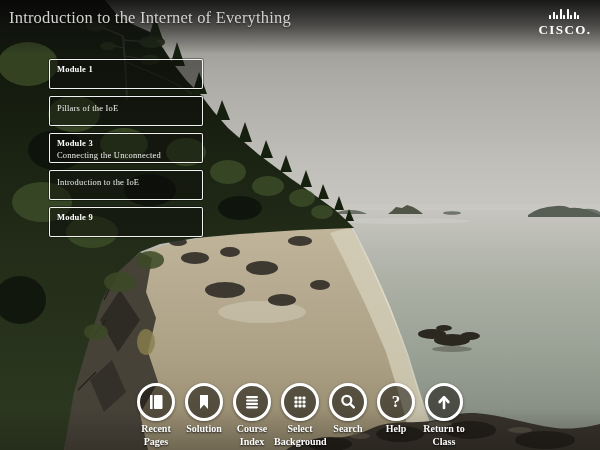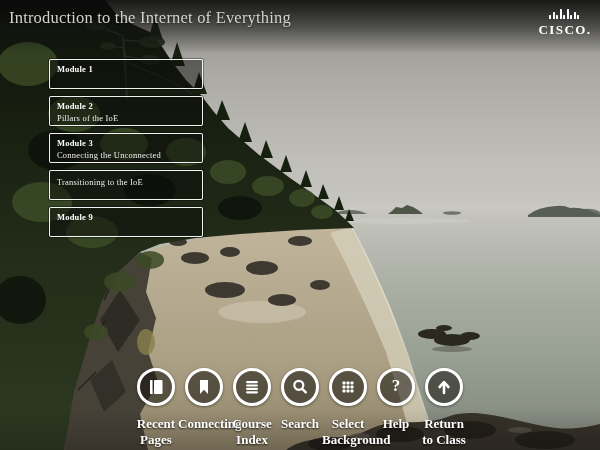--- a/index.html
+++ b/index.html
@@ -26,21 +26,21 @@
   .module-title{font-size:8.5px;font-weight:bold;color:#fff;line-height:10px;letter-spacing:.2px;}
   .module-sub{font-size:8.5px;color:#eeeeec;line-height:10px;margin-top:2px;letter-spacing:.2px;}
 
   
   .toolbar{position:absolute;left:50%;transform:translateX(-50%);bottom:2px;display:flex;align-items:flex-start;}
   .tool{width:48px;display:flex;flex-direction:column;align-items:center;cursor:pointer;}
   .tool-circle{width:32px;height:32px;border-radius:50%;border:3px solid #fff;
                background:rgba(18,16,12,.52);display:flex;align-items:center;justify-content:center;
                box-shadow:0 1px 3px rgba(0,0,0,.45);}
   .tool-circle svg{display:block;}
-  .tool-label{margin-top:10px;font-size:13px;font-weight:bold;color:#fff;text-align:center;
+  .tool-label{margin-top:2px;font-size:10px;font-weight:bold;color:#fff;text-align:center;
               line-height:1.25;max-width:52px;text-shadow:0 1px 2px rgba(0,0,0,.85);}
   .q{color:#fff;font-size:17px;font-weight:bold;line-height:1;transform:translateY(-1px);}
   .bottom-fade{position:absolute;left:0;right:0;bottom:0;height:42px;pointer-events:none;
                background:linear-gradient(to top,rgba(0,0,0,.22),rgba(0,0,0,0));}
 </style>
 </head>
 <body>
 
 <div class="stage">
 
@@ -211,29 +211,28 @@
       </div>
       <div class="logo-text"><span>CISCO</span><span class="logo-dot">.</span></div>
     </div>
   </div>
 
   <nav class="modules">
     <div class="module">
       <div class="module-title">Module 1</div>
     </div>
     <div class="module">
-      <div class="module-title">Module 2</div>
       <div class="module-sub">Pillars of the IoE</div>
     </div>
     <div class="module">
       <div class="module-title">Module 3</div>
       <div class="module-sub">Connecting the Unconnected</div>
     </div>
     <div class="module">
-      <div class="module-sub">Transitioning to the IoE</div>
+      <div class="module-sub">Introduction to the IoE</div>
     </div>
     <div class="module">
       <div class="module-title">Module 9</div>
     </div>
   </nav>
 
   <div class="toolbar">
 
     <div class="tool">
       <div class="tool-circle">
@@ -244,43 +243,33 @@
       </div>
       <div class="tool-label">Recent Pages</div>
     </div>
 
     <div class="tool">
       <div class="tool-circle">
         <svg width="20" height="20" viewBox="0 0 20 20">
           <path d="M6 3 h8 v14 l-4 -4.2 l-4 4.2 z" fill="#fff"></path>
         </svg>
       </div>
-      <div class="tool-label">Connecting</div>
+      <div class="tool-label">Solution</div>
     </div>
 
     <div class="tool">
       <div class="tool-circle">
         <svg width="20" height="20" viewBox="0 0 20 20">
           <rect x="4" y="4" width="12" height="2.2" rx="1.1" fill="#fff"></rect>
           <rect x="4" y="7.4" width="12" height="2.2" rx="1.1" fill="#fff"></rect>
           <rect x="4" y="10.8" width="12" height="2.2" rx="1.1" fill="#fff"></rect>
           <rect x="4" y="14.2" width="12" height="2.2" rx="1.1" fill="#fff"></rect>
         </svg>
       </div>
       <div class="tool-label">Course Index</div>
-    </div>
-
-    <div class="tool">
-      <div class="tool-circle">
-        <svg width="20" height="20" viewBox="0 0 20 20">
-          <circle cx="8.8" cy="8.3" r="4.5" stroke="#fff" stroke-width="2.2" fill="none"></circle>
-          <line x1="12.2" y1="11.8" x2="15.8" y2="15.4" stroke="#fff" stroke-width="2.4" stroke-linecap="round"></line>
-        </svg>
-      </div>
-      <div class="tool-label">Search</div>
     </div>
 
     <div class="tool">
       <div class="tool-circle">
         <svg width="20" height="20" viewBox="0 0 20 20">
           <g fill="#fff">
             <rect x="4.5" y="4.5" width="3" height="3" rx="0.8"></rect>
               <rect x="8.5" y="4.5" width="3" height="3" rx="0.8"></rect>
               <rect x="12.5" y="4.5" width="3" height="3" rx="0.8"></rect>
             <rect x="4.5" y="8.5" width="3" height="3" rx="0.8"></rect>
@@ -290,20 +279,30 @@
               <rect x="8.5" y="12.5" width="3" height="3" rx="0.8"></rect>
               <rect x="12.5" y="12.5" width="3" height="3" rx="0.8"></rect>
           </g>
         </svg>
       </div>
       <div class="tool-label">Select Background</div>
     </div>
 
     <div class="tool">
       <div class="tool-circle">
+        <svg width="20" height="20" viewBox="0 0 20 20">
+          <circle cx="8.8" cy="8.3" r="4.5" stroke="#fff" stroke-width="2.2" fill="none"></circle>
+          <line x1="12.2" y1="11.8" x2="15.8" y2="15.4" stroke="#fff" stroke-width="2.4" stroke-linecap="round"></line>
+        </svg>
+      </div>
+      <div class="tool-label">Search</div>
+    </div>
+
+    <div class="tool">
+      <div class="tool-circle">
         <span class="q">?</span>
       </div>
       <div class="tool-label">Help</div>
     </div>
 
     <div class="tool">
       <div class="tool-circle">
         <svg width="20" height="20" viewBox="0 0 20 20">
           <path d="M10 16 V6" stroke="#fff" stroke-width="2.6" stroke-linecap="round" fill="none"></path>
           <path d="M5.6 10 L10 5.2 L14.4 10" stroke="#fff" stroke-width="2.6" stroke-linecap="round" stroke-linejoin="round" fill="none"></path>

